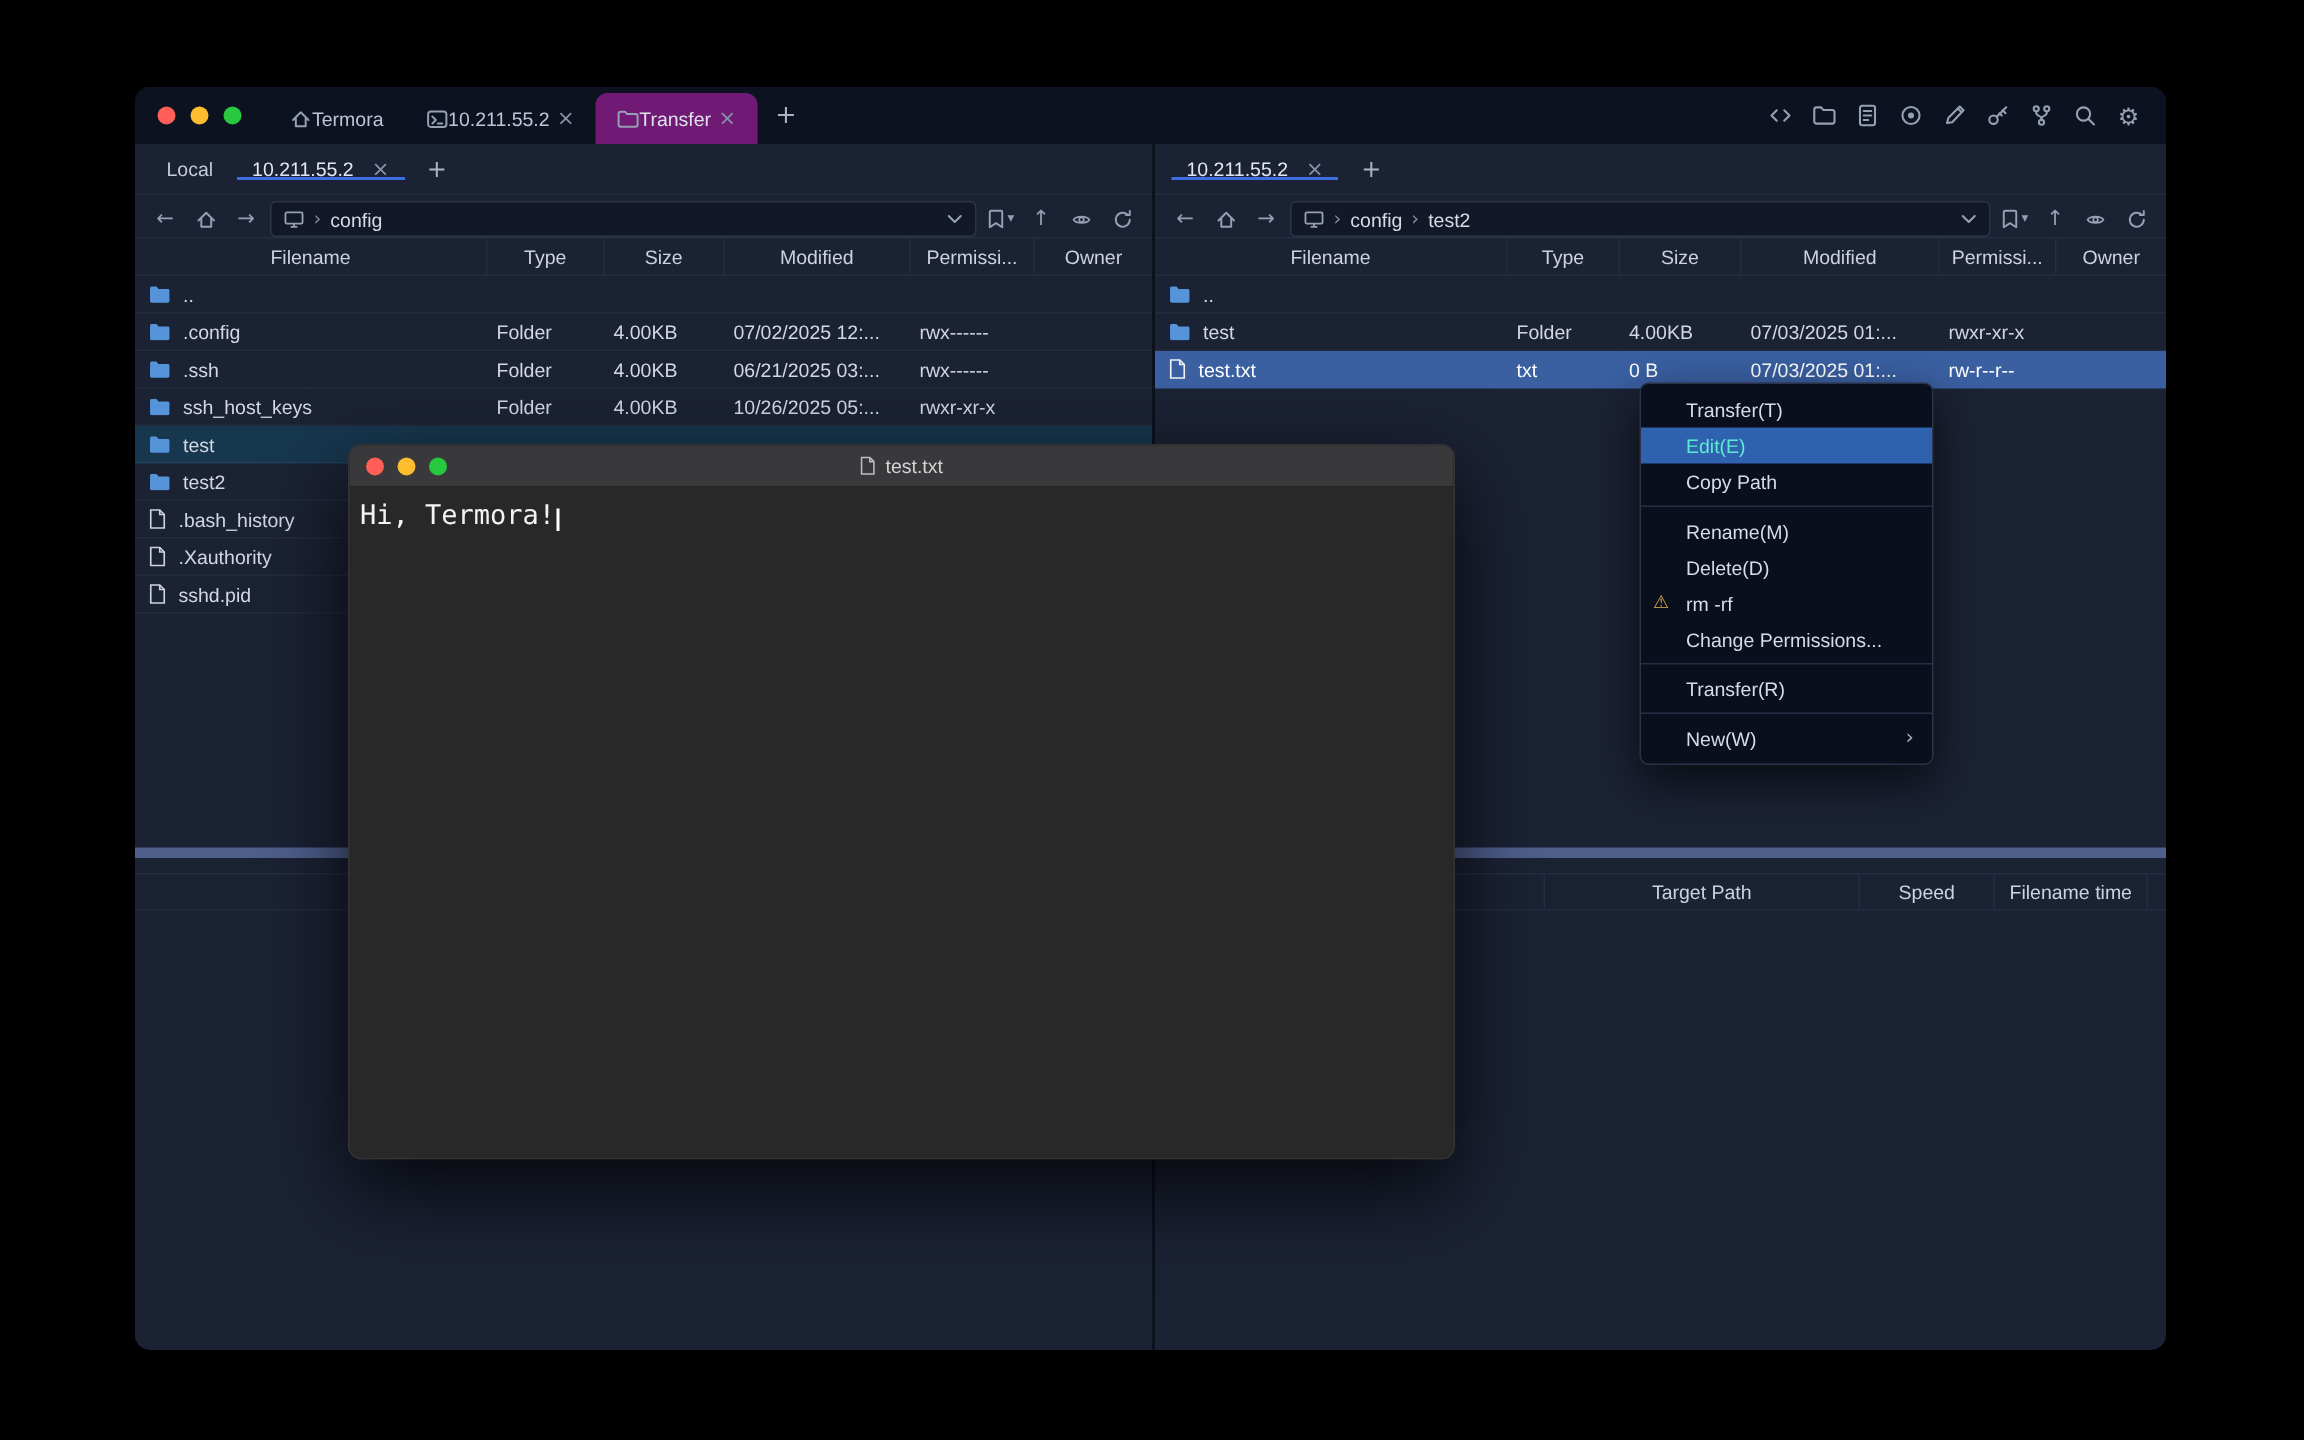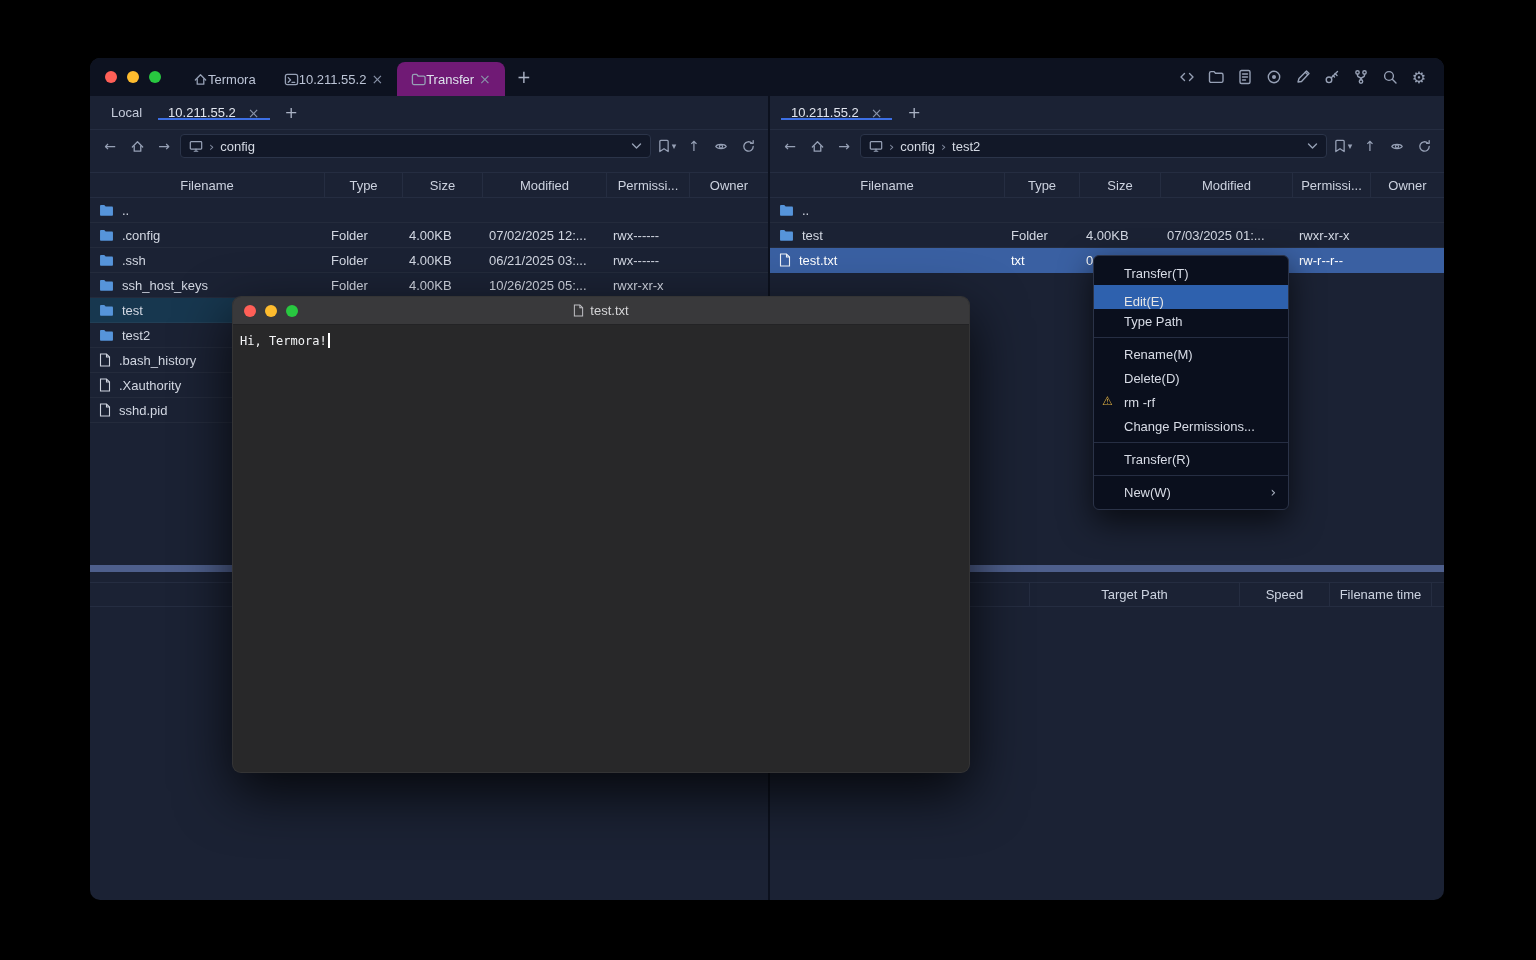--- a/index.html
+++ b/index.html
@@ -40,21 +40,21 @@
   .navbar{height:32px;display:flex;align-items:center;gap:5px;padding:0 9px;}
   .nav-btn{min-width:22px;height:22px;display:flex;align-items:center;justify-content:center;color:#96a0b5;font-size:14px;}
   .pathfield{flex:1;height:24px;background:#121828;border:1px solid #2b3449;border-radius:4px;
     display:flex;align-items:center;gap:6px;padding:0 8px;color:#d5dae4;font-size:13px;min-width:0;}
   .psep{color:#828ba0;font-size:13px;}
   .pf-chev{margin-left:auto;display:flex;}
   .bk{display:flex;align-items:center;gap:2px;}
   .bk .caret{font-size:9px;color:#96a0b5;}
 
   
-  .ftable{position:absolute;top:76px;left:0;right:0;}
+  .ftable{position:absolute;top:62px;left:0;right:0;}
   .fhead,.frow{display:grid;}
   .panel.left  .fhead,.panel.left  .frow{grid-template-columns:235px 78px 80px 124px 83px 1fr;}
   .panel.right .fhead,.panel.right .frow{grid-template-columns:235px 75px 81px 132px 78px 1fr;}
   .fhead{height:26px;border-top:1px solid #252d41;border-bottom:1px solid #252d41;}
   .fhead>div{display:flex;align-items:center;justify-content:center;font-size:13px;color:#ccd2df;
     border-right:1px solid #252d41;overflow:hidden;white-space:nowrap;}
   .fhead>div:last-child{border-right:none;}
   .frow{height:25px;border-bottom:1px solid rgba(255,255,255,.045);font-size:13px;color:#d2d7e2;}
   .frow>div{display:flex;align-items:center;padding:0 6px;overflow:hidden;white-space:nowrap;}
   .frow .fname{gap:8px;padding-left:9px;}
@@ -70,33 +70,33 @@
     grid-template-columns:940px 210px 90px 102px 1fr;border-top:1px solid #252d41;border-bottom:1px solid #252d41;z-index:2;}
   .queue-head>div{display:flex;align-items:center;justify-content:center;font-size:13px;color:#ccd3e0;
     border-right:1px solid #252d41;white-space:nowrap;}
   .queue-head>div:first-child{border-left:none;}
   .queue-head>div:last-child{border-right:none;}
 
   
   .ctx{position:absolute;left:1003px;top:197px;width:196px;background:#0a0f1d;border:1px solid #2b3348;
     border-radius:6px;padding:5px 0;z-index:40;box-shadow:0 12px 32px rgba(0,0,0,.65);font-size:13px;color:#d8dce6;}
   .ci{height:24px;display:flex;align-items:center;padding:0 12px 0 30px;position:relative;white-space:nowrap;}
-  .ci.hl{background:#2e61ae;color:#e5e5e5;align-items:flex-end;}
+  .ci.hl{background:#2e61ae;color:#5eead4;}
   .ci .wicon{position:absolute;left:8px;top:4px;color:#e2b242;font-size:12px;line-height:1.3;}
   .ci .subarrow{margin-left:auto;color:#aab2c2;font-size:14px;}
   .ctx .sep{height:1px;background:#262e43;margin:4px 0;}
 
   
   .editor{position:absolute;left:142px;top:238px;width:738px;height:477px;border-radius:9px;background:#282829;
     z-index:30;box-shadow:0 20px 55px rgba(0,0,0,.78);overflow:hidden;border:1px solid rgba(255,255,255,.06);}
   .ed-titlebar{height:28px;background:#39393b;border-bottom:1px solid #232325;display:flex;align-items:center;position:relative;}
   .ed-lights{display:flex;gap:9px;padding-left:11px;z-index:1;}
   .ed-title{position:absolute;left:0;right:0;top:0;bottom:0;display:flex;justify-content:center;align-items:center;gap:6px;
     color:#d4d4d6;font-size:13px;}
-  .ed-body{padding:8px 0 0 7px;font-family:"DejaVu Sans Mono",monospace;font-size:12px;color:#f2f3f5;}
+  .ed-body{padding:8px 0 0 7px;font-family:"DejaVu Sans Mono",monospace;font-size:18px;color:#f2f3f5;}
   .cursor{display:inline-block;width:2px;height:15px;background:#fff;vertical-align:text-bottom;margin-left:1px;}
 </style>
 </head>
 <body>
 
 <div class="window">
 
   <header class="titlebar">
     <div class="lights">
       <span class="light l-red"></span>
@@ -551,21 +551,21 @@
   </div>
 
   <div class="ctx">
     <div class="ci">
         <span>Transfer(T)</span>
       </div>
     <div class="ci hl">
         <span>Edit(E)</span>
       </div>
     <div class="ci">
-        <span>Type Path</span>
+        <span>Copy Path</span>
       </div>
     <div class="sep"></div>
     <div class="ci">
         <span>Rename(M)</span>
       </div>
     <div class="ci">
         <span>Delete(D)</span>
       </div>
     <div class="ci">
       <span class="wicon glyph">⚠</span>

